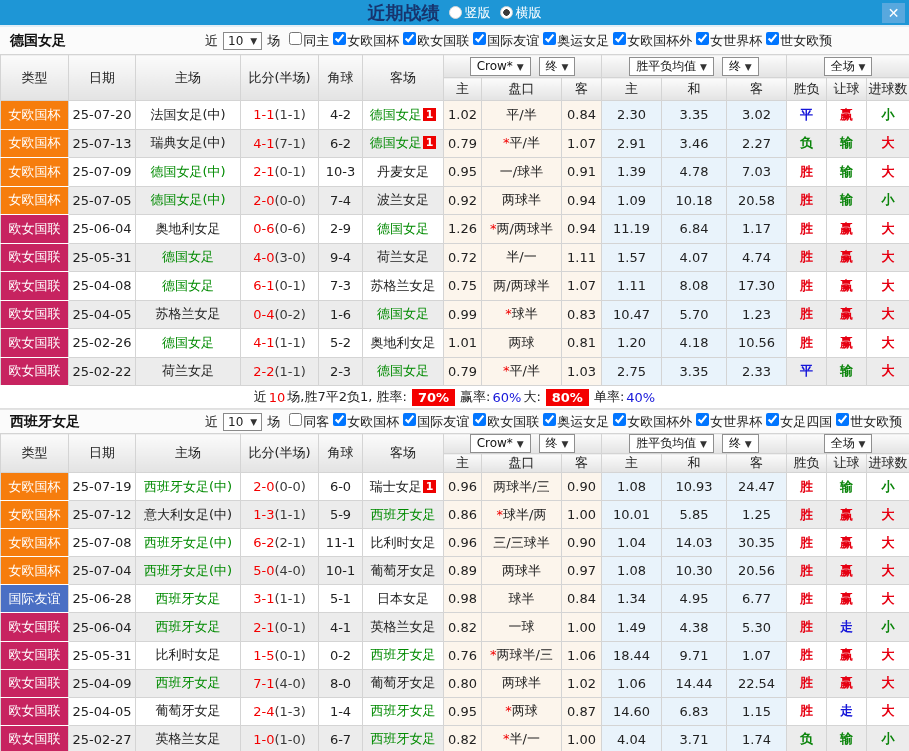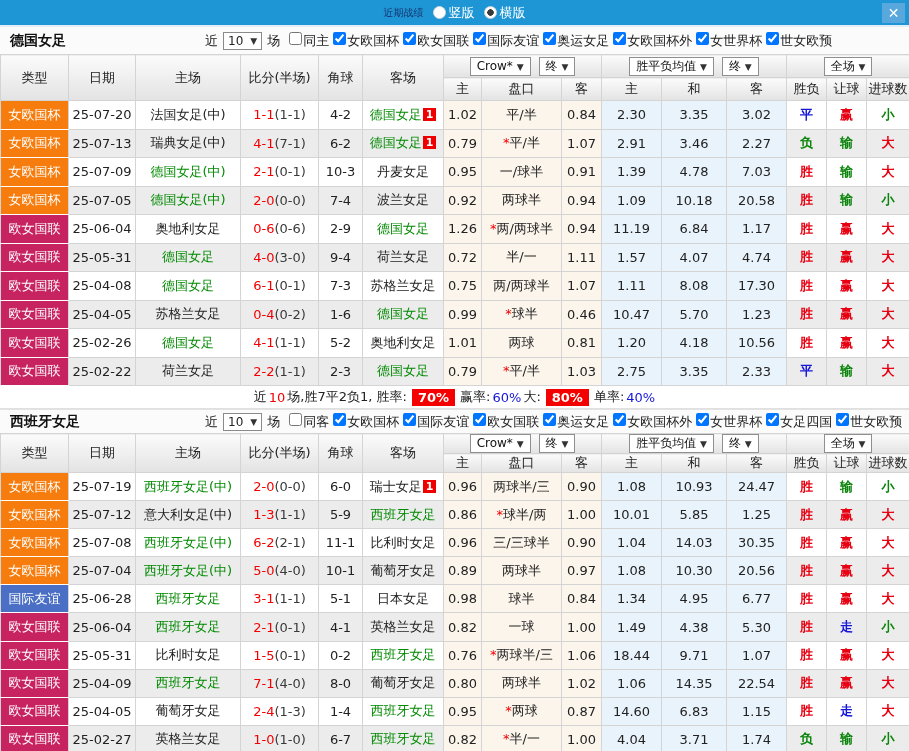--- a/index.html
+++ b/index.html
@@ -8,21 +8,21 @@
     width:909px; height:751px; overflow:hidden; background:#fff;
     font-family:"DejaVu Sans","Liberation Sans",sans-serif;
     font-size:13px; color:#222;
   }
   
   .topbar{
     height:27px; background:#1e96d6; position:relative;
     display:flex; align-items:center; justify-content:center;
     border-bottom:2px solid #e2edf5;
   }
-  .topbar-title{ color:#17356e; font-weight:normal; font-size:10px; }
+  .topbar-title{ color:#17356e; font-weight:bold; font-size:18px; }
   .radio-group{ display:flex; align-items:center; color:#fff; font-size:13px; }
   input.rd{ -webkit-appearance:none; appearance:none; width:13px; height:13px;
     border-radius:50%; background:#fff; border:1px solid #d8d8d8; margin:0 3px 0 9px; }
   input.rd:checked{ background:radial-gradient(circle,#3a3a3a 0 3px,#fff 3.5px); }
   .close-btn{ position:absolute; right:4px; top:3px; width:23px; height:20px;
     background:#58a8de; color:#fff; text-align:center; line-height:20px;
     font-size:14px; font-weight:bold; cursor:pointer; }
   
   .fbar{ display:flex; align-items:center; background:#fbfbfb; white-space:nowrap; }
   .fbar-0{ height:27px; } .fbar-1{ height:24px; border-top:1px solid #e3e3e3; }
@@ -280,21 +280,21 @@
           </tr>
           <tr>
             <td class="comp-cell" style="background:#c72360">欧女国联</td>
        <td class="cb">25-04-05</td>
        <td class="cb"><span class="">苏格兰女足</span></td>
        <td class="cb"><span class="score-ft">0-4</span><span class="score-ht">(0-2)</span></td>
        <td class="cb">1-6</td>
        <td class="cb"><span class="hl">德国女足</span></td>
        <td class="codds">0.99</td>
        <td class="codds"><span class="star">*</span>球半</td>
-       <td class="codds">0.46</td>
+       <td class="codds">0.83</td>
        <td class="cavg">10.47</td>
        <td class="cavg">5.70</td>
        <td class="cavg">1.23</td>
        <td class="cb"><span class="t-red">胜</span></td>
        <td class="cb"><span class="t-red">赢</span></td>
        <td class="cb"><span class="t-red">大</span></td>
           </tr>
           <tr>
             <td class="comp-cell" style="background:#c72360">欧女国联</td>
        <td class="cb">25-02-26</td>
@@ -553,21 +553,21 @@
             <td class="comp-cell" style="background:#c72360">欧女国联</td>
        <td class="cb">25-04-09</td>
        <td class="cb"><span class="hl">西班牙女足</span></td>
        <td class="cb"><span class="score-ft">7-1</span><span class="score-ht">(4-0)</span></td>
        <td class="cb">8-0</td>
        <td class="cb"><span class="">葡萄牙女足</span></td>
        <td class="codds">0.80</td>
        <td class="codds">两球半</td>
        <td class="codds">1.02</td>
        <td class="cavg">1.06</td>
-       <td class="cavg">14.35</td>
+       <td class="cavg">14.44</td>
        <td class="cavg">22.54</td>
        <td class="cb"><span class="t-red">胜</span></td>
        <td class="cb"><span class="t-red">赢</span></td>
        <td class="cb"><span class="t-red">大</span></td>
           </tr>
           <tr>
             <td class="comp-cell" style="background:#c72360">欧女国联</td>
        <td class="cb">25-04-05</td>
        <td class="cb"><span class="">葡萄牙女足</span></td>
        <td class="cb"><span class="score-ft">2-4</span><span class="score-ht">(1-3)</span></td>

